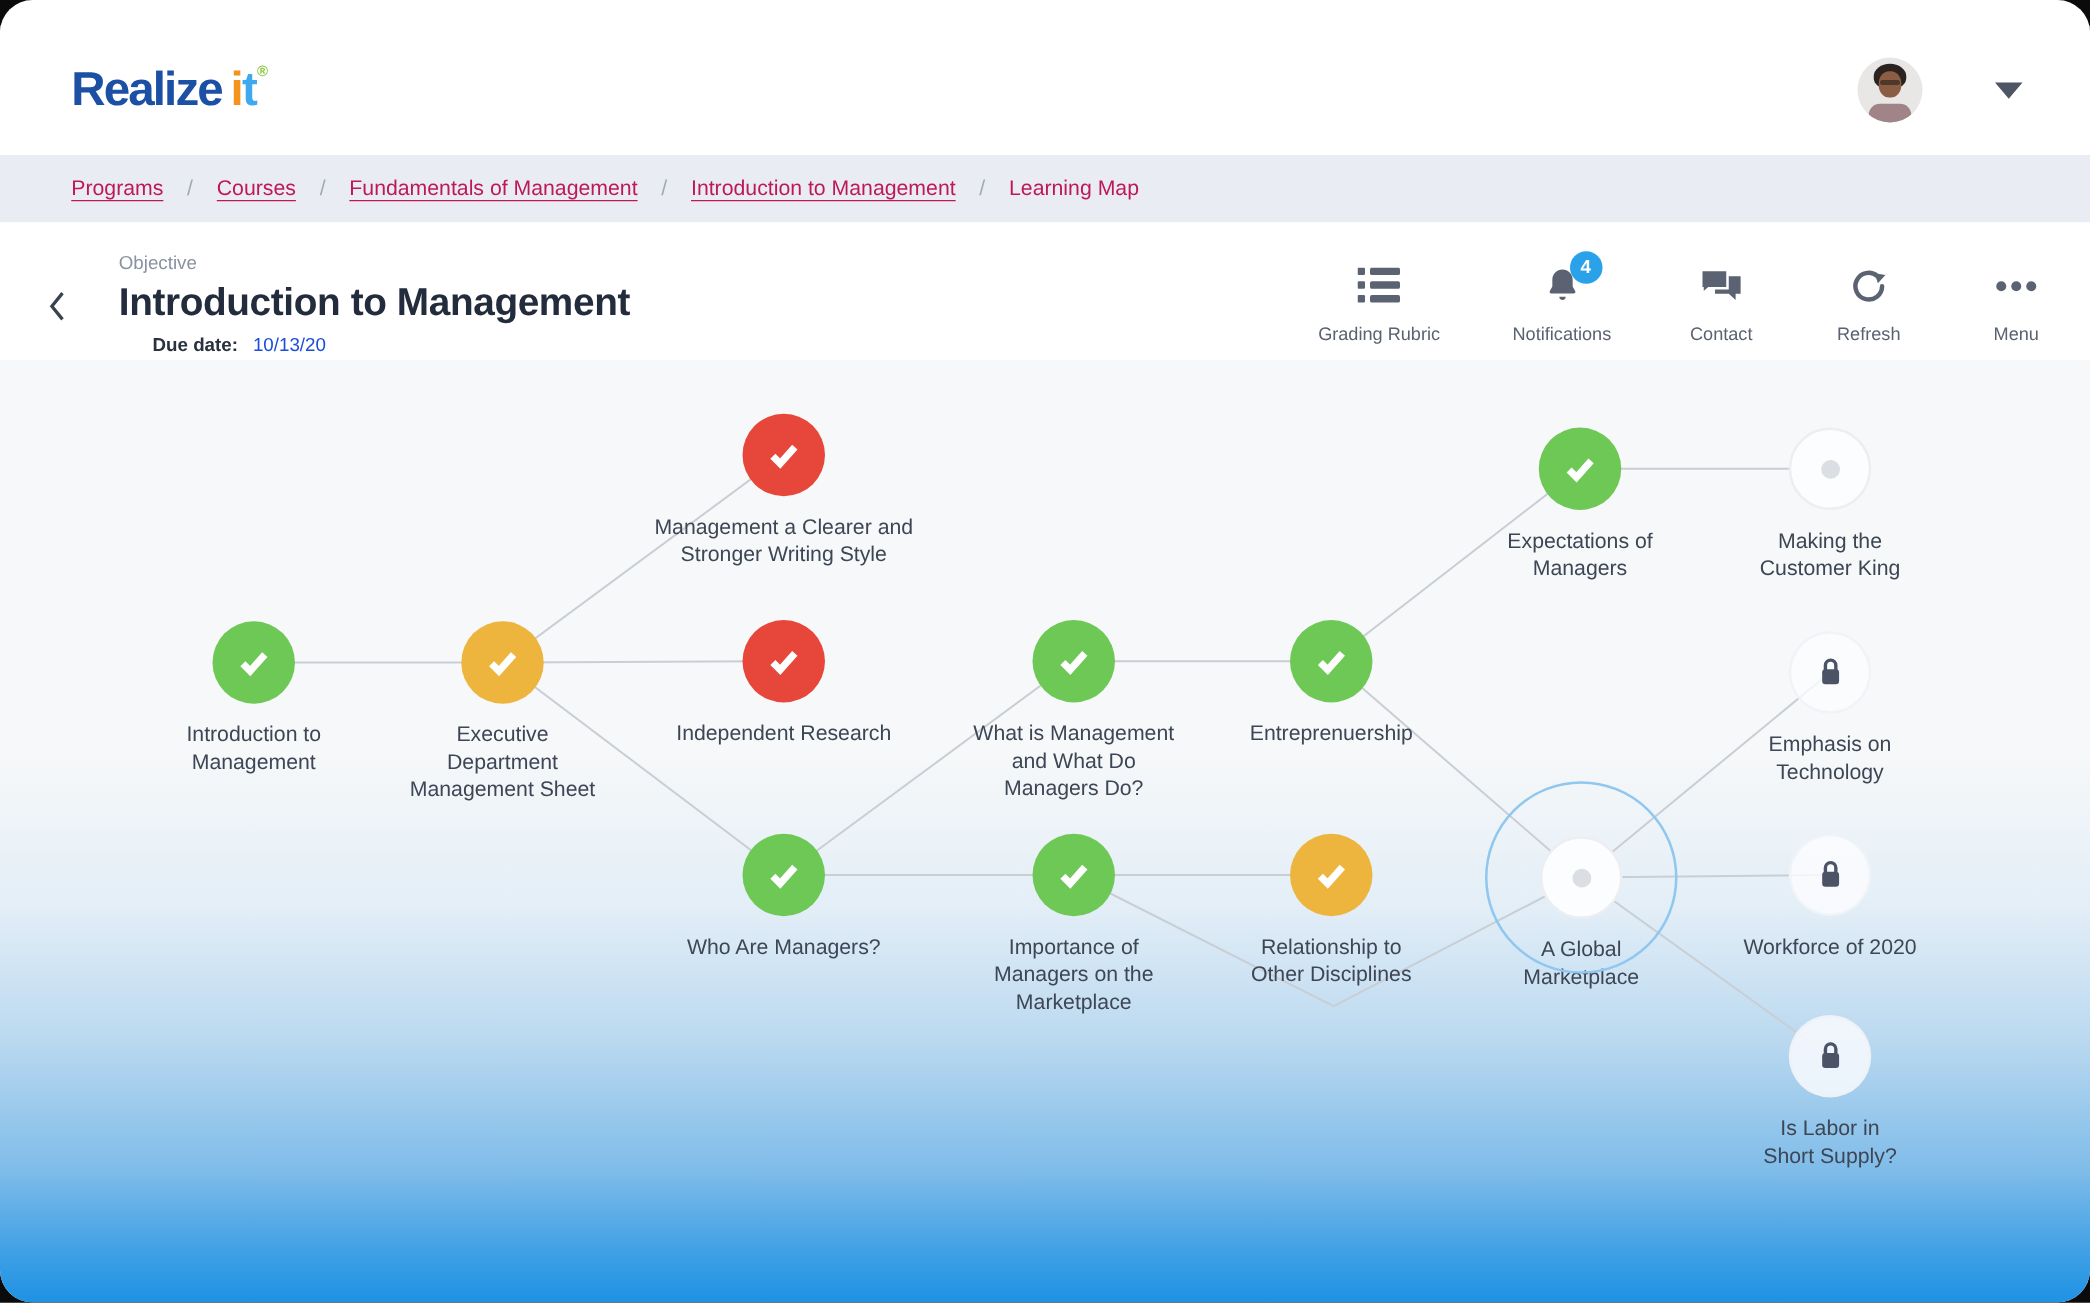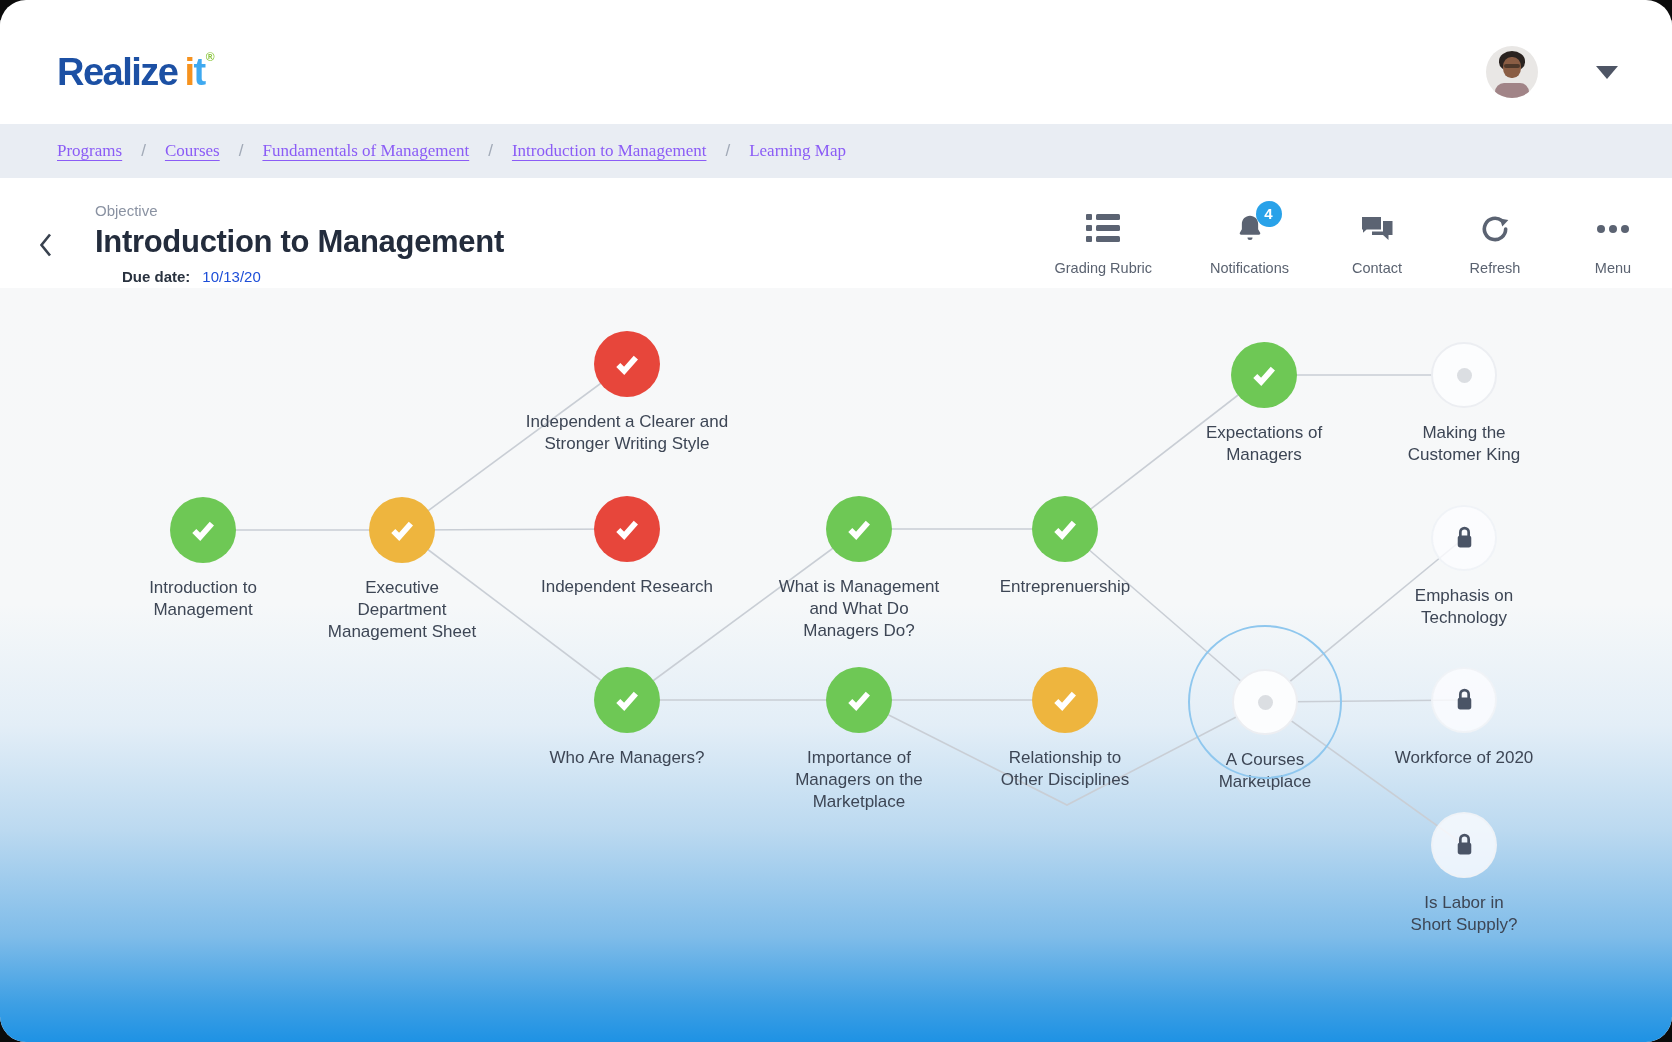--- a/index.html
+++ b/index.html
@@ -16,21 +16,21 @@
   .user-area{display:flex;align-items:center;gap:58px;}
   .avatar{width:52px;height:52px;border-radius:50%;background:#E9E7E5;position:relative;overflow:hidden;cursor:pointer;}
   .av-hair{position:absolute;top:5px;left:13px;width:26px;height:20px;background:#2A2320;border-radius:50% 50% 42% 42%;}
   .av-face{position:absolute;top:11px;left:17px;width:18px;height:21px;background:#8A5D44;border-radius:46%;}
   .av-glasses{position:absolute;top:18px;left:18px;width:16px;height:4px;background:rgba(30,25,22,.55);border-radius:2px;}
   .av-body{position:absolute;bottom:-3px;left:9px;width:34px;height:18px;background:#A18487;border-radius:9px 9px 0 0;}
   .caret-down{width:0;height:0;border-left:11px solid transparent;border-right:11px solid transparent;border-top:13px solid #4E5565;cursor:pointer;}
 
   
   .breadcrumbbar{height:54px;background:#E9EDF3;display:flex;align-items:center;gap:19px;padding:0 57px;font-size:17px;color:#6A7383;}
-  .crumb{color:#8b5cf6;text-decoration:underline;text-underline-offset:4px;cursor:pointer;font-family:Liberation Serif, serif;}
+  .crumb{color:#be185d;text-decoration:underline;text-underline-offset:4px;cursor:pointer;}
   .crumb.current{text-decoration:none;cursor:default;}
   .crumb-sep{color:#A2AAB7;}
 
   
   .titlebar{height:130px;display:flex;align-items:center;justify-content:space-between;padding:0 29px 0 38px;background:#fff;}
   .title-left{display:flex;align-items:center;}
   .back-btn{margin-right:42px;margin-top:4px;cursor:pointer;display:flex;align-items:center;}
   .kicker{font-size:15px;color:#8A92A2;margin-bottom:5px;}
   .page-title{font-size:31px;font-weight:bold;color:#232C3C;letter-spacing:-.3px;}
   .due{font-size:15px;color:#29323F;margin-top:8px;}
@@ -199,21 +199,21 @@
     <div class="node-label">Executive
 Department
 Management Sheet</div>
   </div>
       <div class="node" style="left: 507px; top: 43px;">
     <div class="node-circle alert" style="background: rgb(231, 70, 59);">
           <svg width="38" height="38" viewBox="0 0 24 24">
             <path d="M6.5 12.6 l3.7 3.7 L17.6 8" stroke="#ffffff" stroke-width="3.6" fill="none"></path>
           </svg>
         </div>
-    <div class="node-label">Independent a Clearer and
+    <div class="node-label">Management a Clearer and
 Stronger Writing Style</div>
   </div>
       <div class="node" style="left: 507px; top: 208px;">
     <div class="node-circle alert" style="background: rgb(231, 70, 59);">
           <svg width="38" height="38" viewBox="0 0 24 24">
             <path d="M6.5 12.6 l3.7 3.7 L17.6 8" stroke="#ffffff" stroke-width="3.6" fill="none"></path>
           </svg>
         </div>
     <div class="node-label">Independent Research</div>
   </div>
@@ -275,21 +275,21 @@
     <div class="node-circle available">
           <div class="node-dot"></div>
         </div>
     <div class="node-label">Making the
 Customer King</div>
   </div>
       <div class="node" style="left: 1145px; top: 381px;">
     <div class="node-circle current">
           <div class="node-dot"></div>
         </div>
-    <div class="node-label">A Courses
+    <div class="node-label">A Global
 Marketplace</div>
   <div class="ring" style="border-color: rgb(143, 199, 238);"></div>
       </div>
       <div class="node" style="left: 1344px; top: 217px;">
     <div class="node-circle locked">
           <svg width="25" height="28" viewBox="0 0 24 26">
             <path d="M8 11V7.5a4 4 0 0 1 8 0V11" stroke="#4A5466" stroke-width="2.6" fill="none"></path>
             <rect x="5.5" y="10.5" width="13" height="11.5" rx="2.5" fill="#4A5466"></rect>
           </svg>
         </div>

